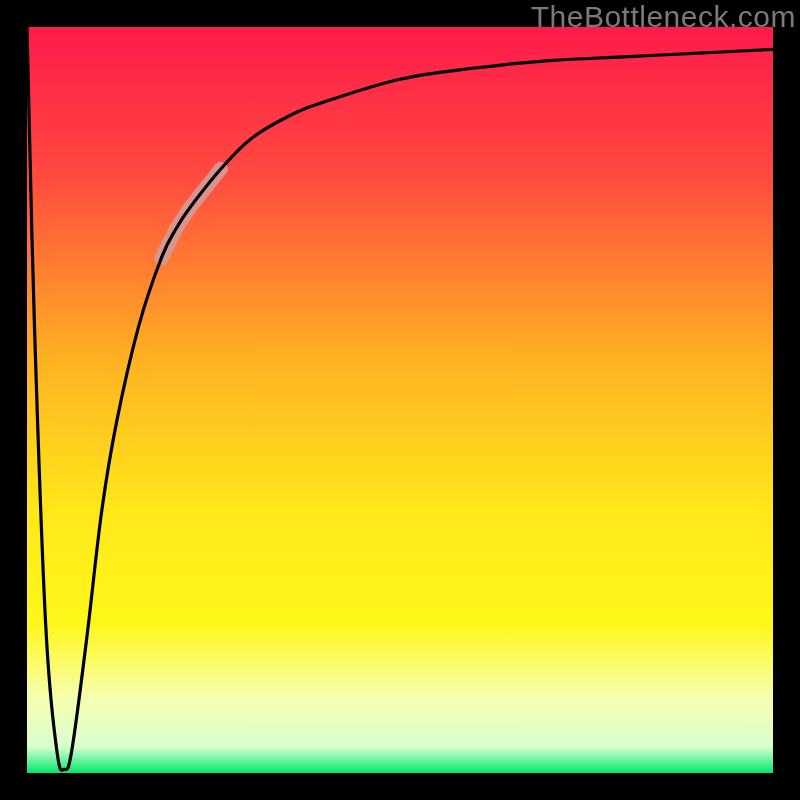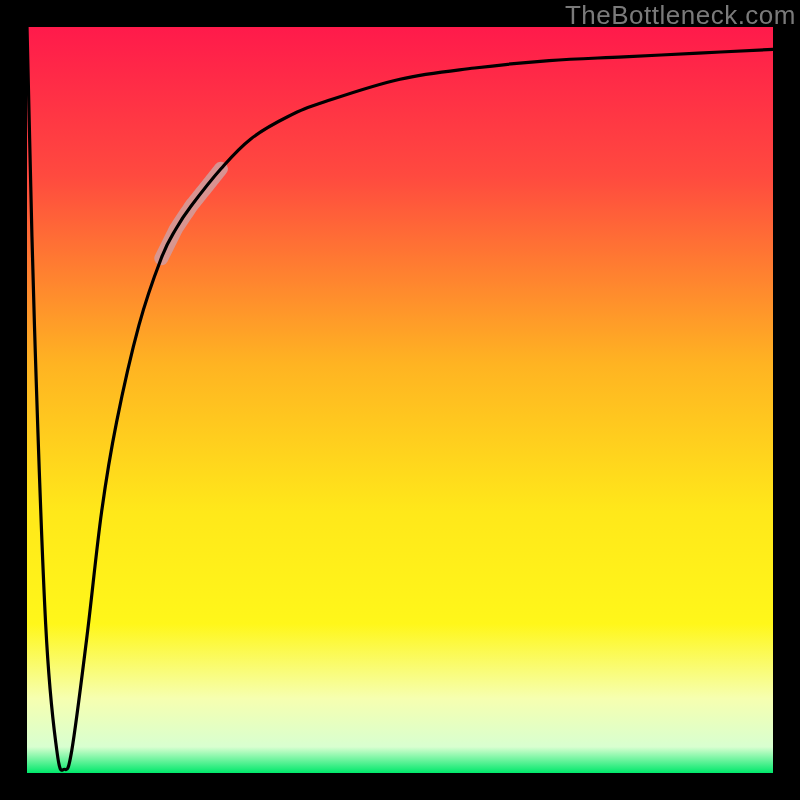--- a/index.html
+++ b/index.html
@@ -12,21 +12,21 @@
   .root {
     position: relative;
     width: 800px;
     height: 800px;
   }
   .watermark {
     position: absolute;
     top: 0;
     right: 4px;
     font-family: Arial, Helvetica, sans-serif;
-    font-size: 26px;
+    font-size: 30px;
     font-weight: 400;
     color: #7a7a7a;
     letter-spacing: 0.5px;
     user-select: none;
   }
   svg.chart {
     position: absolute;
     left: 0;
     top: 0;
     width: 800px;

